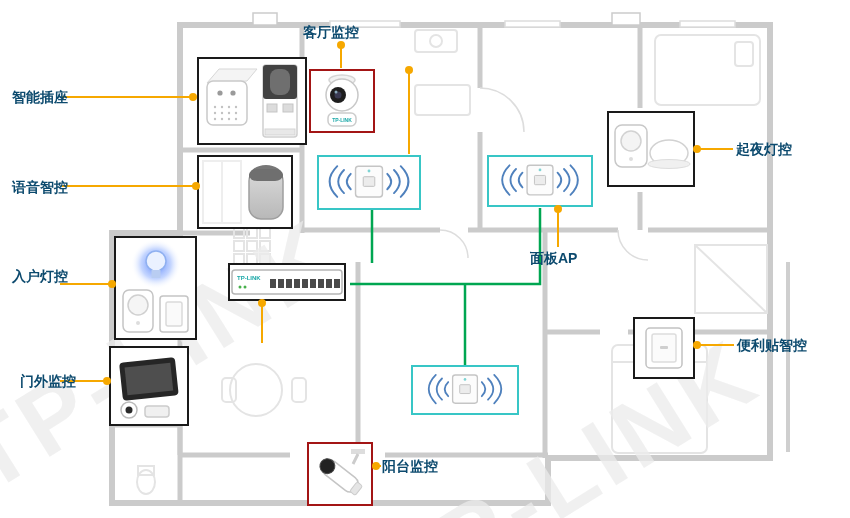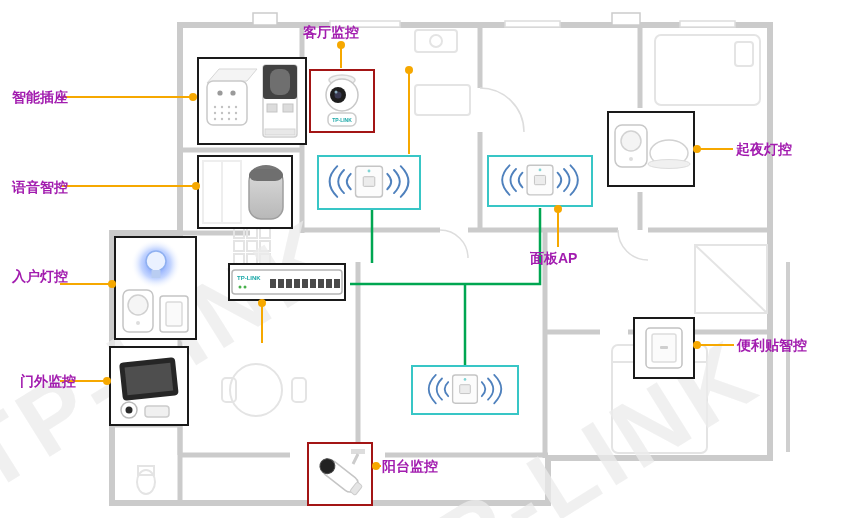--- a/index.html
+++ b/index.html
@@ -9,21 +9,21 @@
   .plan{position:absolute;left:0;top:0;z-index:0;}
   .wm{position:absolute;z-index:1;font-weight:bold;font-size:96px;letter-spacing:6px;
       color:#ececec;opacity:.75;transform:rotate(-32deg);white-space:nowrap;pointer-events:none;}
   .wm1{left:-60px;top:300px;}
   .wm2{left:360px;top:420px;}
   .box{position:absolute;box-sizing:border-box;background:#fff;border:2px solid #1a1a1a;z-index:3;}
   .box.camera{border-color:#a31515;}
   .box.ap{border-color:#38c6c6;}
   .box svg{width:100%;height:100%;}
   .overlay{position:absolute;left:0;top:0;z-index:4;pointer-events:none;}
-  .lbl{position:absolute;z-index:5;color:#a21caf;font-weight:bold;font-size:14px;
+  .lbl{position:absolute;z-index:5;color:#0c4a6e;font-weight:bold;font-size:14px;
        white-space:nowrap;line-height:1.25;}
   .lbl.big{font-size:15px;}
 </style>
 </head>
 <body>
 
 <div class="stage">
 
   <svg class="plan" width="850" height="518">
 

